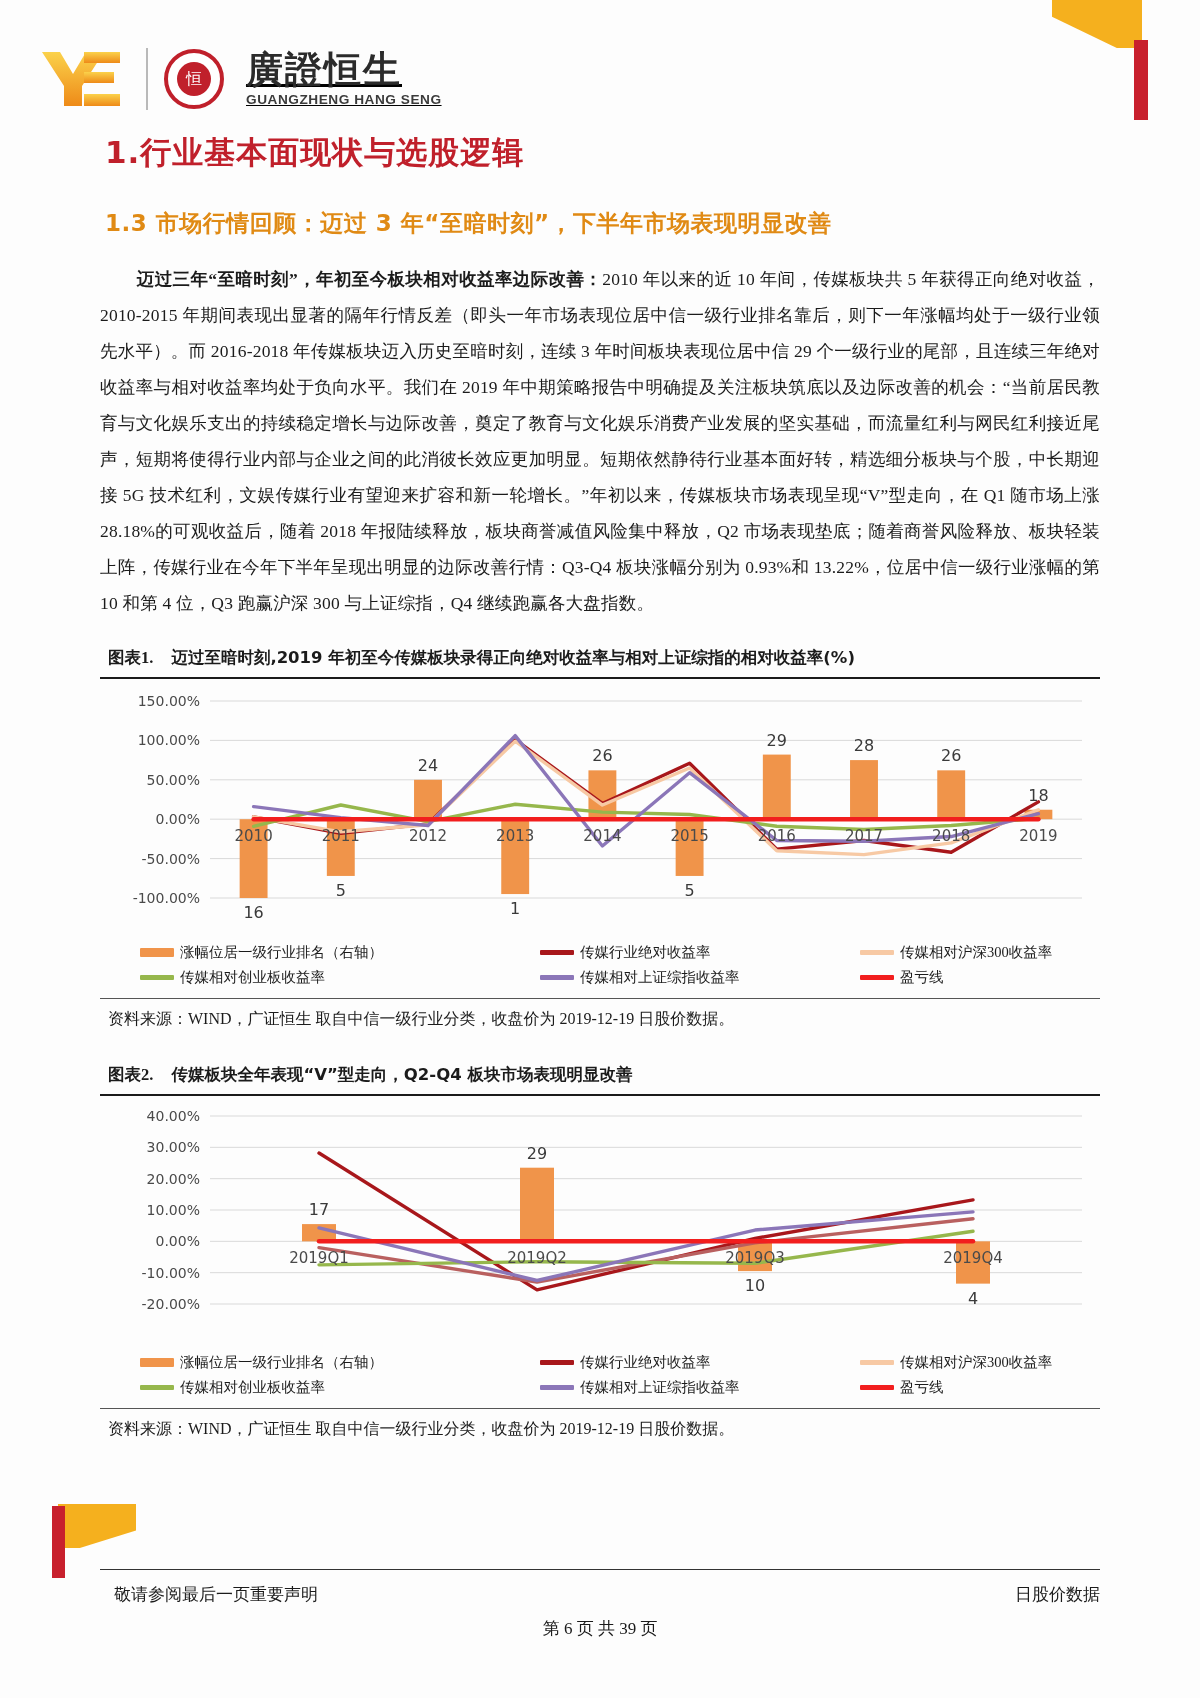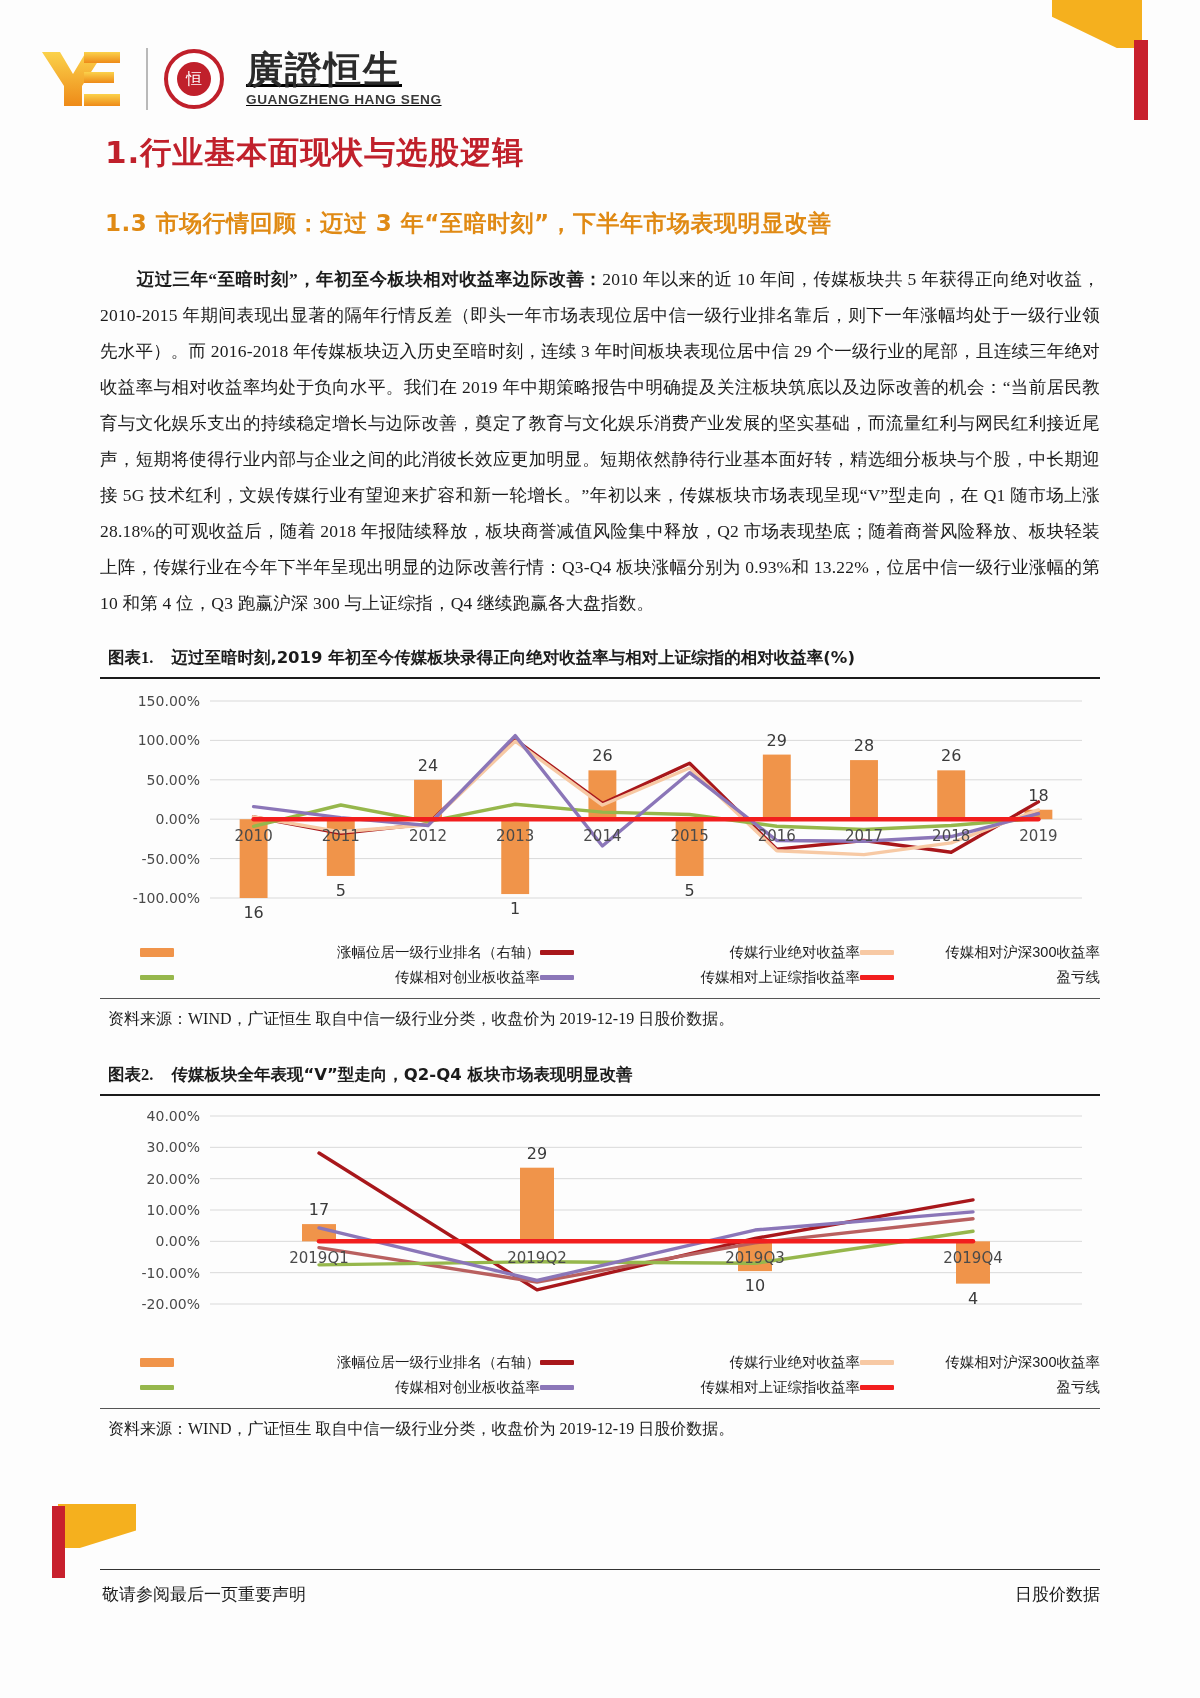--- a/index.html
+++ b/index.html
@@ -111,24 +111,23 @@
   }
 
   
   .chart { position:relative; width:100%; }
   .chart svg { display:block; }
   .legend {
     display:flex; flex-wrap:wrap; padding:6px 0 8px 40px;
   }
   .lg-item {
     display:flex; align-items:center;
-    font-family:Liberation Sans, sans-serif;
+    font-family:Liberation Serif, serif;
     font-size:14.5px; color:#1b1b1b;
     margin:3px 0;
-    justify-content:space-between;
   }
   .lg-swatch { width:34px; height:9px; margin-right:6px; flex:0 0 auto; border-radius:1px;}
   .lg-swatch.line { height:5px; }
   .lg-c1 { width:400px; } .lg-c2 { width:320px; } .lg-c3 { width:240px; }
 
   
   .footer { position:absolute; left:0; bottom:0; width:1200px; height:200px; }
   .ftr-corner-yellow{
     position:absolute; left:58px; bottom:150px; width:78px; height:44px;
     background:#F5B01E;
@@ -136,21 +135,21 @@
   }
   .ftr-corner-red{
     position:absolute; left:52px; bottom:120px; width:13px; height:72px;
     background:#C8202D;
   }
   .ftr-rule{
     position:absolute; left:100px; bottom:128px; width:1000px;
     border-top:1.5px solid #333;
   }
   .ftr-left{
-    position:absolute; left:102px; bottom:92px;
+    position:absolute; left:114px; bottom:92px;
     font-family:"Liberation Serif", serif; font-size:17px; color:#1b1b1b;
   }
   .ftr-right{
     position:absolute; right:100px; bottom:92px;
     font-family:"Liberation Serif", serif; font-size:17px; color:#1b1b1b;
   }
   .ftr-page{
     position:absolute; left:0; right:0; bottom:58px; text-align:center;
     font-family:"Liberation Serif", serif; font-size:17px; color:#1b1b1b;
   }
@@ -364,15 +363,16 @@
     </div>
 
   </div>
 
   <div class="footer">
     <div class="ftr-corner-yellow"></div>
     <div class="ftr-corner-red"></div>
     <div class="ftr-rule"></div>
     <div class="ftr-left">敬请参阅最后一页重要声明</div>
     <div class="ftr-right">日股价数据</div>
+    <div class="ftr-page">第 6 页 共 39 页</div>
   </div>
 
 </div>
 
 </body></html>

